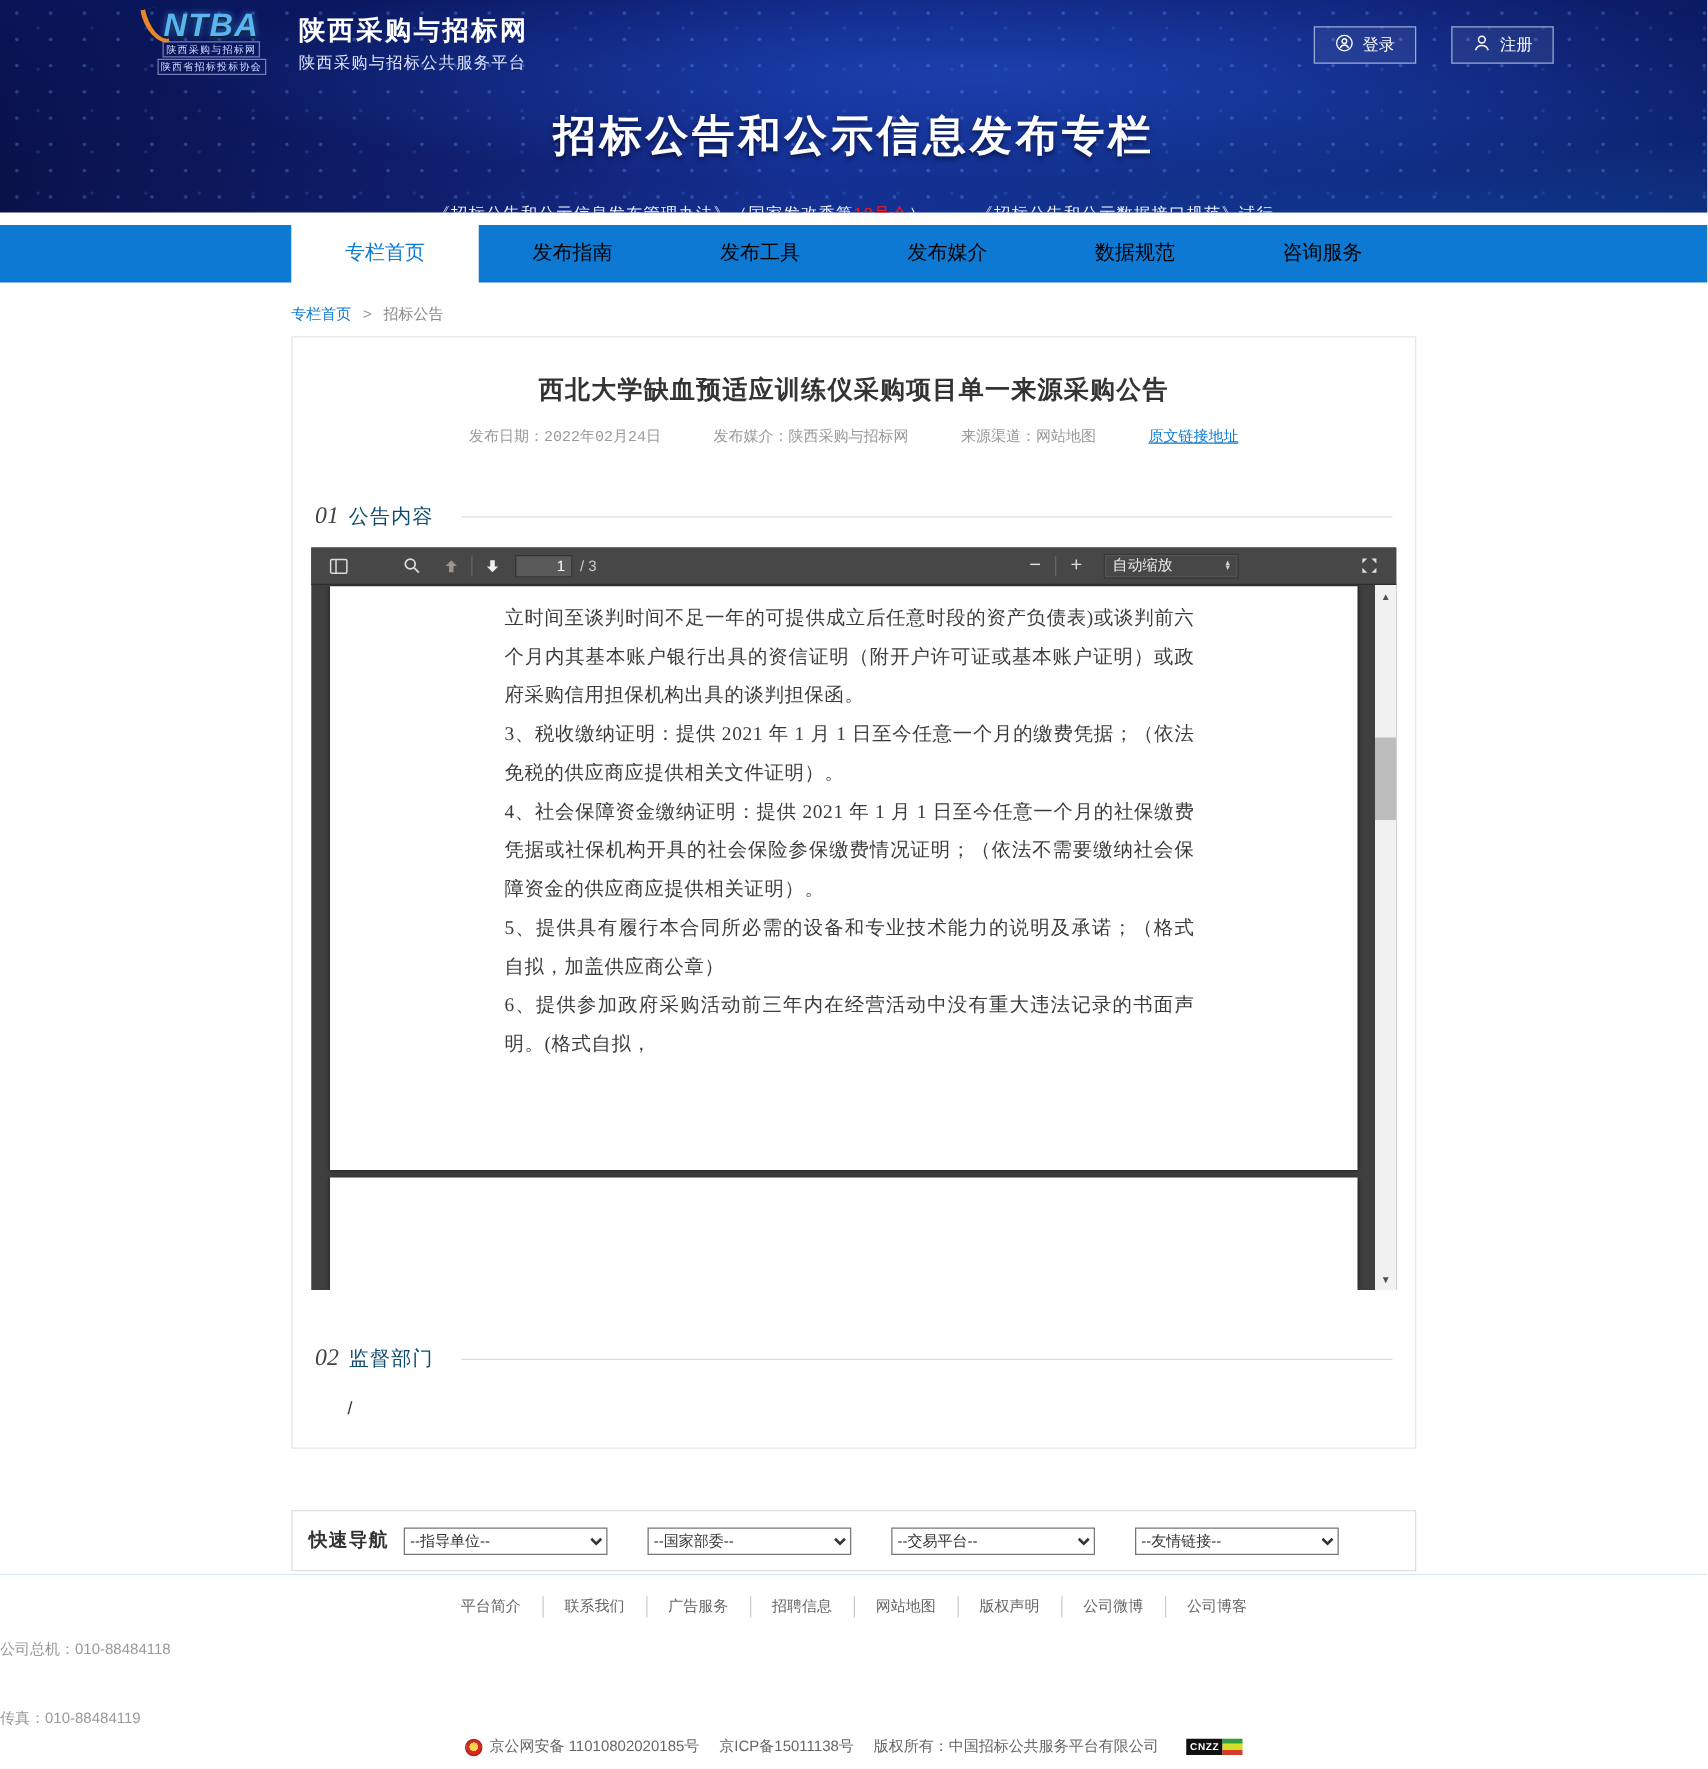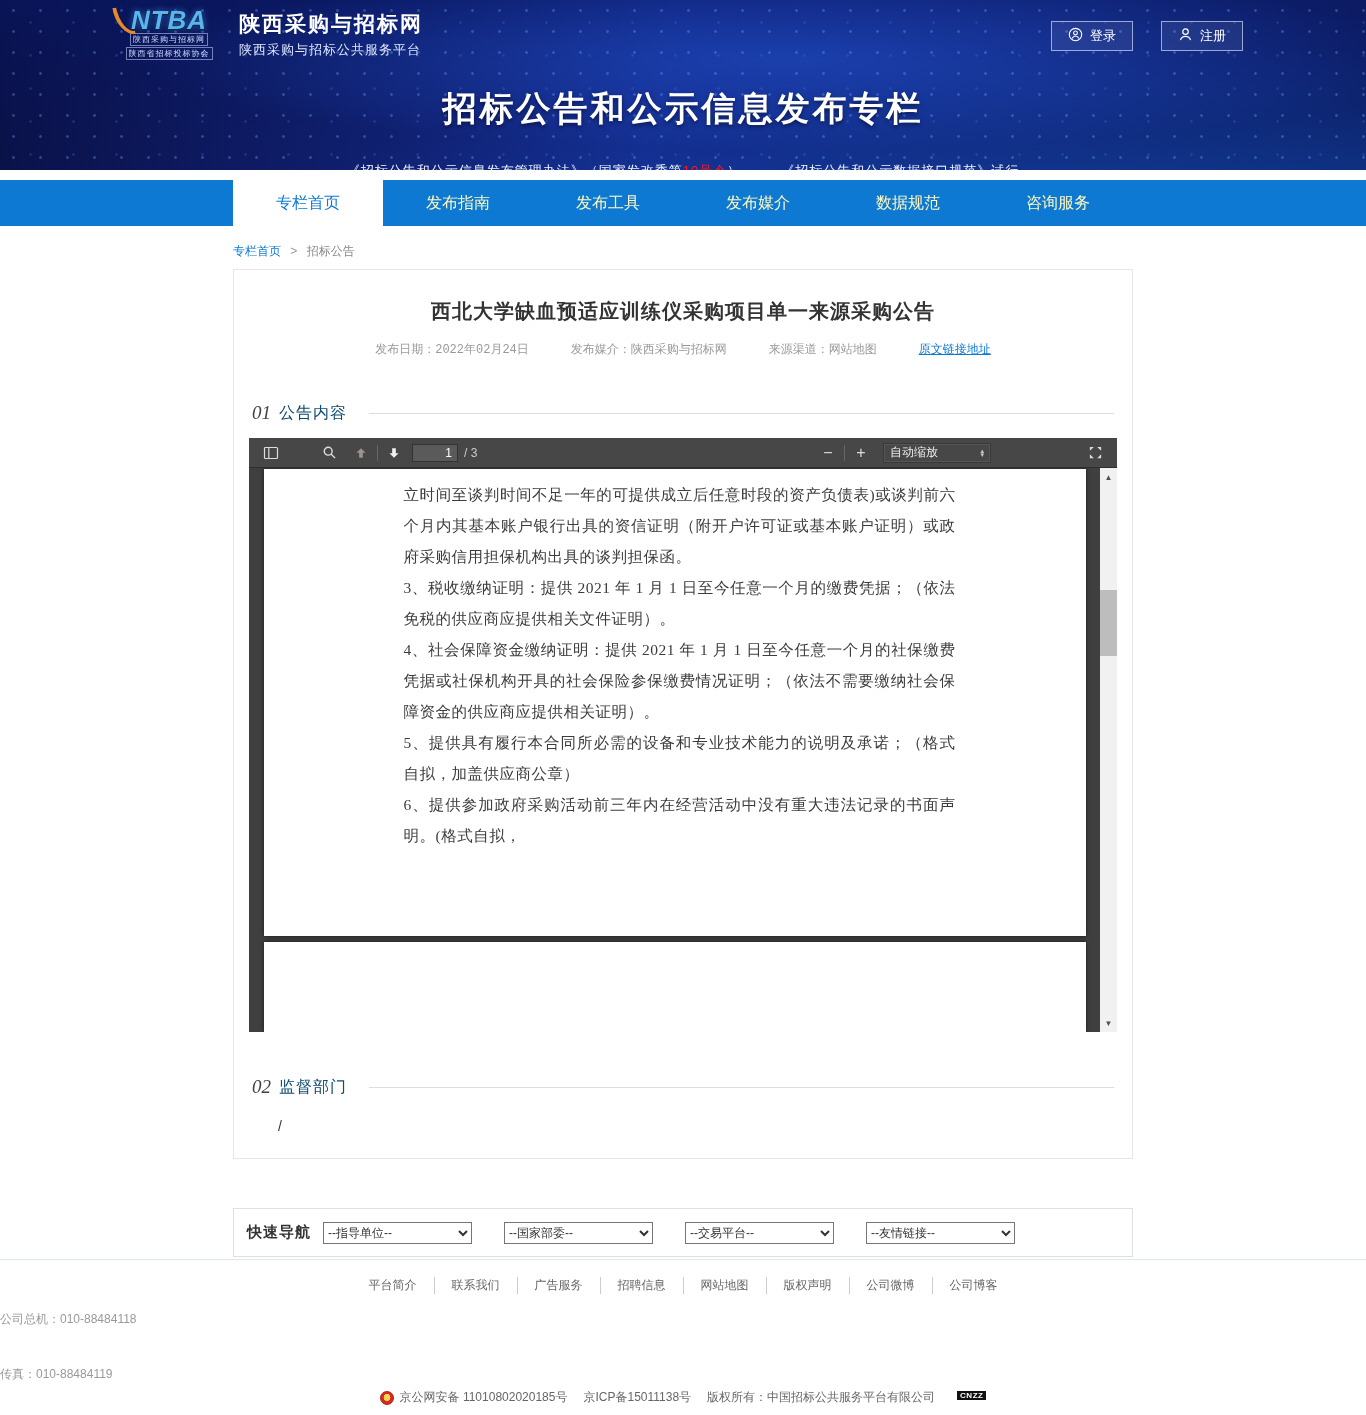--- a/index.html
+++ b/index.html
@@ -37,21 +37,21 @@
   .auth-btn svg { display:block; }
   .banner-title { text-align:center; color:#fff; font-size:34px; font-weight:bold;
     letter-spacing:3px; margin-top:26px; text-shadow:0 2px 4px rgba(0,0,20,.55); }
   .banner-note { text-align:center; color:#f2f5ff; font-size:13px; margin-top:30px; letter-spacing:1px; }
   .banner-note .red { color:#ff1a1a; }
   .note-gap { display:inline-block; width:40px; }
 
   
   .main-nav { background:#0d79d2; height:46px; margin-top:10px; }
   .nav-inner { width:900px; margin:0 auto; display:flex; }
-  .nav-tab { width:150px; height:46px; line-height:46px; text-align:center; color:#fef9c3;
+  .nav-tab { width:150px; height:46px; line-height:46px; text-align:center; color:#000000;
     font-size:16px; cursor:pointer; }
   .nav-tab.active { background:#fff; color:#0d79d2; height:48px; }
 
   
   .breadcrumb { width:900px; margin:17px auto 0; font-size:12px; color:#888; }
   .breadcrumb .bc-home { color:#0d79d2; cursor:pointer; }
   .breadcrumb .bc-sep { margin:0 6px; color:#999; }
 
   
   .article-card { width:900px; margin:9px auto 0; border:1px solid #e6e6e6; background:#fff;
@@ -98,36 +98,36 @@
     align-items:center; justify-content:center; font-size:8px; color:#505050; cursor:pointer; }
   .sb-up { top:2px; } .sb-down { bottom:2px; }
   .sb-thumb { position:absolute; top:122px; left:0; width:17px; height:66px; background:#bdbdbd; cursor:pointer; }
 
   .sec2-content { margin:20px 0 0 44px; font-size:14px; color:#333; }
 
   
   .quick-nav { width:900px; margin:49px auto 0; border:1px solid #e0e0e0; height:49px;
     display:flex; align-items:center; padding-left:13px; }
   .qn-label { font-size:15px; font-weight:bold; color:#333; margin-right:12px; letter-spacing:1px; }
-  .qn-select { width:149px; height:22px; font-size:12px; color:#333; margin-right:32px;
+  .qn-select { width:163px; height:22px; font-size:12px; color:#333; margin-right:32px;
     border:1px solid #767676; background:#fff; }
 
   
   .site-footer { margin-top:2px; border-top:1px solid #dce7f0; padding-top:17px; }
   .footer-links { display:flex; justify-content:center; font-size:12px; color:#666; }
   .flink { cursor:pointer; padding:0 17px; }
   .flink + .flink { border-left:1px solid #ccc; }
   .footer-contact { display:flex; justify-content:center; gap:38px; font-size:12px;
     color:#999; margin-top:17px;flex-direction:column; }
   .footer-legal { display:flex; justify-content:center; align-items:center; gap:16px;
     font-size:12px; color:#666; margin-top:6px; }
   .police-badge { width:14px; height:14px; border-radius:50%;
     background:radial-gradient(circle at 50% 45%, #ffd34d 0 38%, #d42b1e 40% 100%);
     border:1px solid #a8221a; margin-right:-10px; }
-  .cnzz-badge { display:flex; height:13px; margin-left:6px;flex-direction:column; }
+  .cnzz-badge { display:flex; height:13px; margin-left:6px; }
   .cnzz-black { background:#111; color:#fff; font-size:8px; font-weight:bold;
     display:flex; align-items:center; padding:0 3px; letter-spacing:.5px; }
   .cnzz-stripes { width:16px; display:flex; flex-direction:column; }
   .cnzz-stripes span { flex:1; }
   .cnzz-s1 { background:#2e9e3e; } .cnzz-s2 { background:#d6de28; } .cnzz-s3 { background:#d43a2a; }
 </style>
 </head>
 <body>
 
 <div class="site-header">

